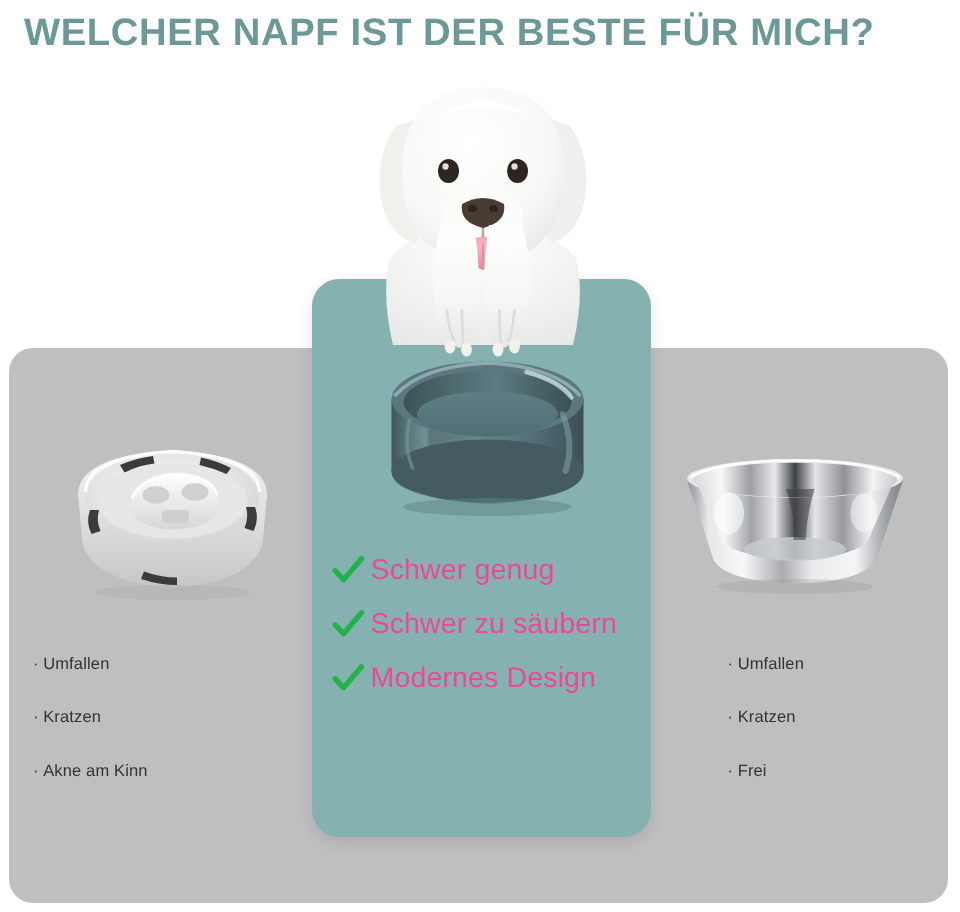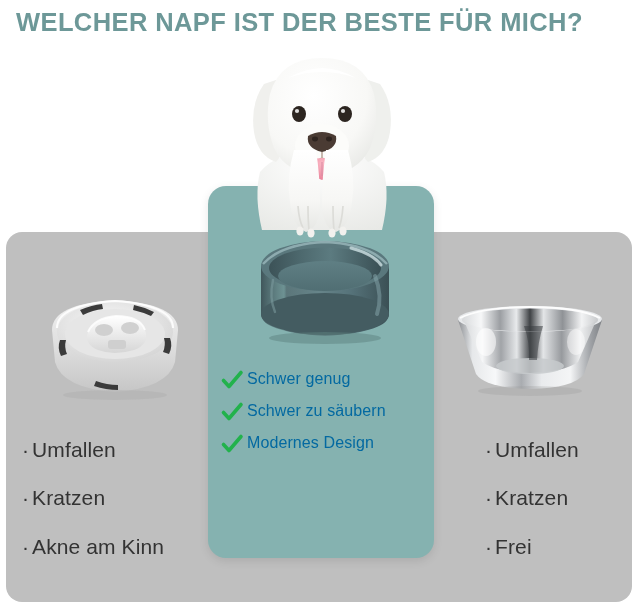--- a/index.html
+++ b/index.html
@@ -123,36 +123,36 @@
   }
   .check {
     flex: 0 0 24px;
     width: 24px;
     height: 26px;
     margin-right: 3px;
     margin-top: 1px;
   }
   .check svg { display:block; width:100%; height:100%; }
   .pro-text {
-    font-size: 16px;
-    color: #0369a1;
+    font-size: 19px;
+    color: #ec4899;
     line-height: 1.62;
     letter-spacing: 0.1px;
   }
 
   
   .con-list {
     position: absolute;
     z-index: 5;
   }
   .con-left  { left: 22px;  top: 436px; width: 180px; }
   .con-right { left: 485px; top: 436px; width: 150px; }
 
   .con-row {
-    font-size: 21px;
+    font-size: 11px;
     color: #333333;
     line-height: 1.3;
     margin-bottom: 21px;
     white-space: nowrap;
     letter-spacing: 0.1px;
   }
   .con-bullet { margin-right: 3px; }
 </style>
 </head>
 <body>

